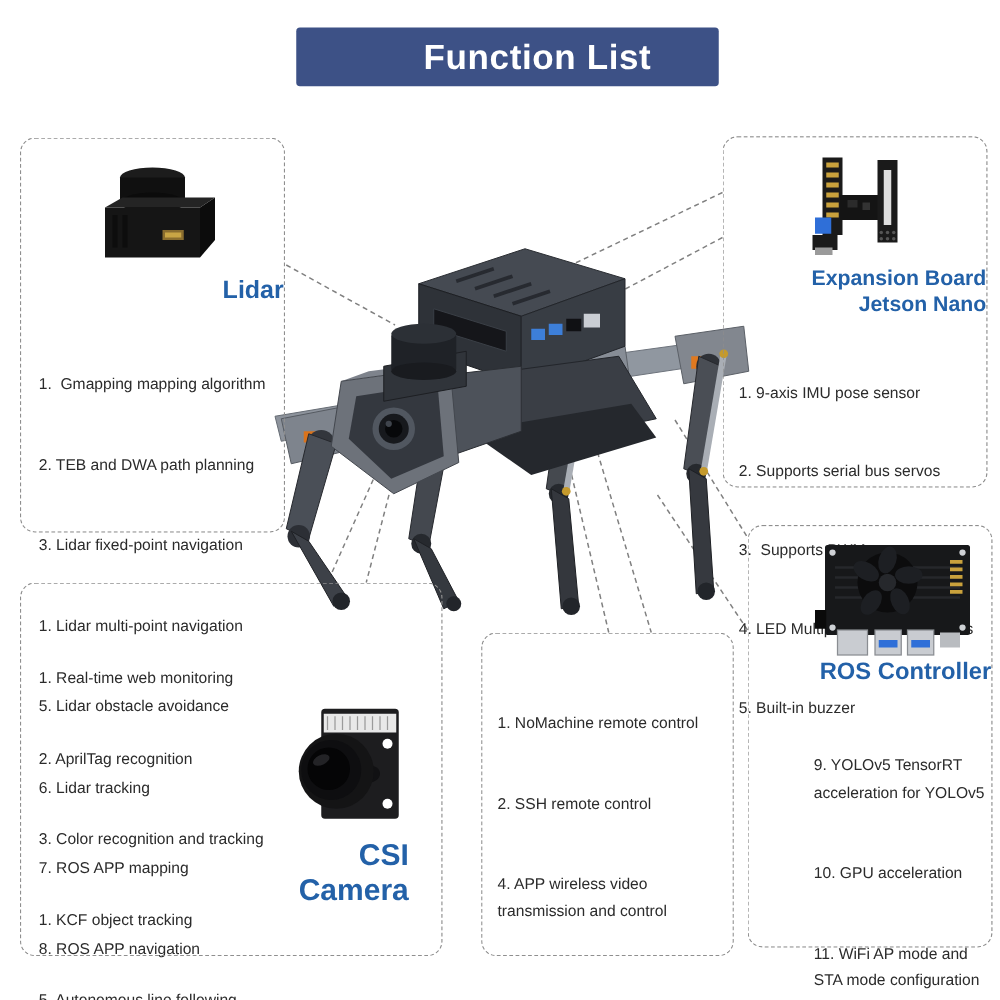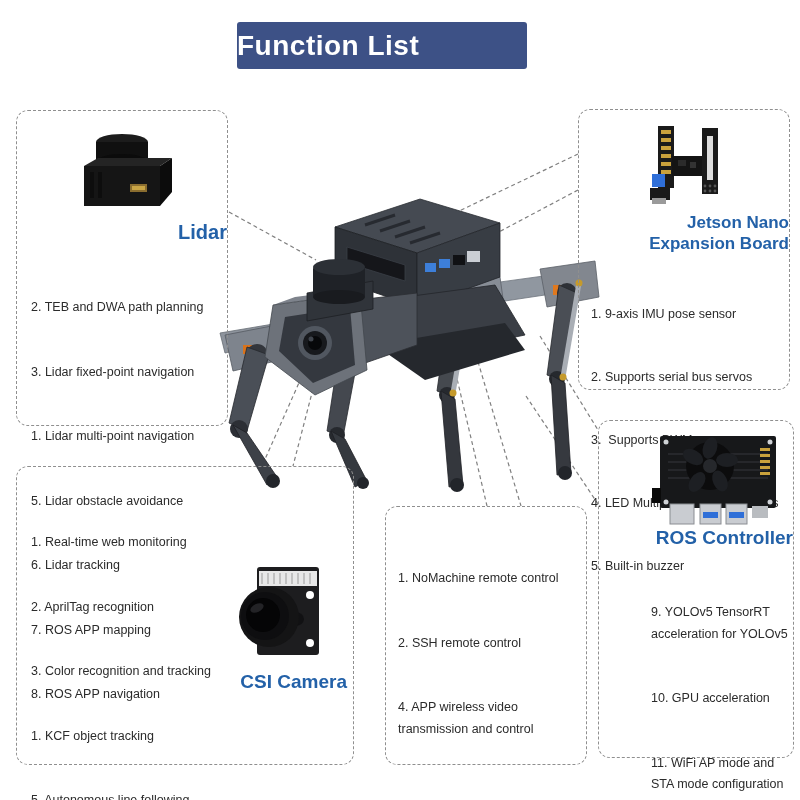--- a/index.html
+++ b/index.html
@@ -2,21 +2,21 @@
 <html><head>
 <meta charset="utf-8">
 <style>
   html,body{margin:0;padding:0;background:#ffffff;}
   #stage{
     position:relative;width:800px;height:800px;background:#ffffff;overflow:hidden;
     font-family:"Liberation Sans","DejaVu Sans",sans-serif;color:#2b2b2b;
   }
   .banner{
     position:absolute;left:237px;top:22px;width:290px;height:47px;
-    background:#3d5186;border-radius:3px;display:flex;align-items:center;
+    background:#3d5186;border-radius:3px;display:flex;align-items:center;justify-content:center;padding-left:48px;
   }
   .banner .title{color:#ffffff;font-size:28px;font-weight:700;letter-spacing:.5px;}
   .panel{
     position:absolute;border:1.6px dashed #8f8f8f;border-radius:12px;background:transparent;box-sizing:border-box;
   }
   #panel-lidar{left:16px;top:110px;width:212px;height:316px;}
   #panel-jetson{left:578px;top:109px;width:212px;height:281px;}
   #panel-csi{left:16px;top:466px;width:338px;height:299px;}
   #panel-remote{left:385px;top:506px;width:202px;height:259px;}
   #panel-ros{left:598px;top:420px;width:196px;height:338px;padding-left:44px;}
@@ -30,21 +30,21 @@
   #panel-lidar .img-wrap{margin-top:14px;height:90px;}
   #panel-lidar .heading{font-size:20px;margin-top:6px;}
   #panel-lidar .list{margin-top:10px;padding:0 2px 0 14px;}
   
   #panel-jetson .img-wrap{margin-top:10px;height:88px;}
   #panel-jetson .heading{font-size:17px;line-height:21px;margin-top:4px;}
   #panel-jetson .list{margin-top:8px;padding:0 2px 0 12px;line-height:21px;}
   
   #panel-csi .list{position:absolute;left:14px;top:22px;width:228px;}
   #panel-csi .img-wrap{position:absolute;left:212px;top:94px;width:96px;height:102px;}
-  #panel-csi .heading{position:absolute;left:200px;top:204px;width:130px;font-size:19px;}
+  #panel-csi .heading{position:absolute;left:180px;top:204px;width:130px;font-size:24px;}
   
   #panel-remote .list{padding:18px 6px 0 12px;}
   
   #panel-ros .img-wrap{margin-top:12px;height:92px;}
   #panel-ros .heading{font-size:19px;margin-top:2px;}
   #panel-ros .list{margin-top:10px;padding:0 2px 0 8px;}
   .overlay{position:absolute;left:0;top:0;pointer-events:none;}
 </style>
 </head>
 <body>
@@ -152,20 +152,21 @@
         <rect x="24" y="40" width="76" height="40" fill="#151515"></rect>
         <polygon points="100,40 112,32 112,66 100,80" fill="#0c0c0c"></polygon>
         <rect x="70" y="58" width="17" height="8" fill="#8a6d2f"></rect>
         <rect x="72" y="60" width="13" height="4" fill="#c9a545"></rect>
         <rect x="30" y="46" width="4" height="26" fill="#0d0d0d"></rect>
         <rect x="38" y="46" width="4" height="26" fill="#0d0d0d"></rect>
       </svg>
     </div>
     <div class="heading">Lidar</div>
     <div class="list">
+      <div class="item">1.  Gmapping mapping algorithm</div>
       <div class="item">2. TEB and DWA path planning</div>
       <div class="item">3. Lidar fixed-point navigation</div>
       <div class="item">1. Lidar multi-point navigation</div>
       <div class="item">5. Lidar obstacle avoidance</div>
       <div class="item">6. Lidar tracking</div>
       <div class="item">7. ROS APP mapping</div>
       <div class="item">8. ROS APP navigation</div>
     </div>
   </div>
 
@@ -193,22 +194,22 @@
             <circle cx="67" cy="69" r="1.4"></circle>
             <circle cx="72" cy="69" r="1.4"></circle>
             <circle cx="77" cy="69" r="1.4"></circle>
           </g>
         <rect x="14" y="52" width="13" height="13" fill="#2f6fd8"></rect>
         <rect x="12" y="66" width="20" height="12" fill="#1a1a1a"></rect>
         <rect x="14" y="76" width="14" height="6" fill="#9a9a9a"></rect>
       </svg>
     </div>
     <div class="heading">
+      <div>Expansion Board</div>
       <div>Jetson Nano</div>
-      <div>Expansion Board</div>
     </div>
     <div class="list">
       <div class="item">1. 9-axis IMU pose sensor</div>
       <div class="item">2. Supports serial bus servos</div>
       <div class="item">3.  Supports PWM servos</div>
       <div class="item">4. LED Multiple buttons and LEDs</div>
       <div class="item">5. Built-in buzzer</div>
     </div>
   </div>
 

